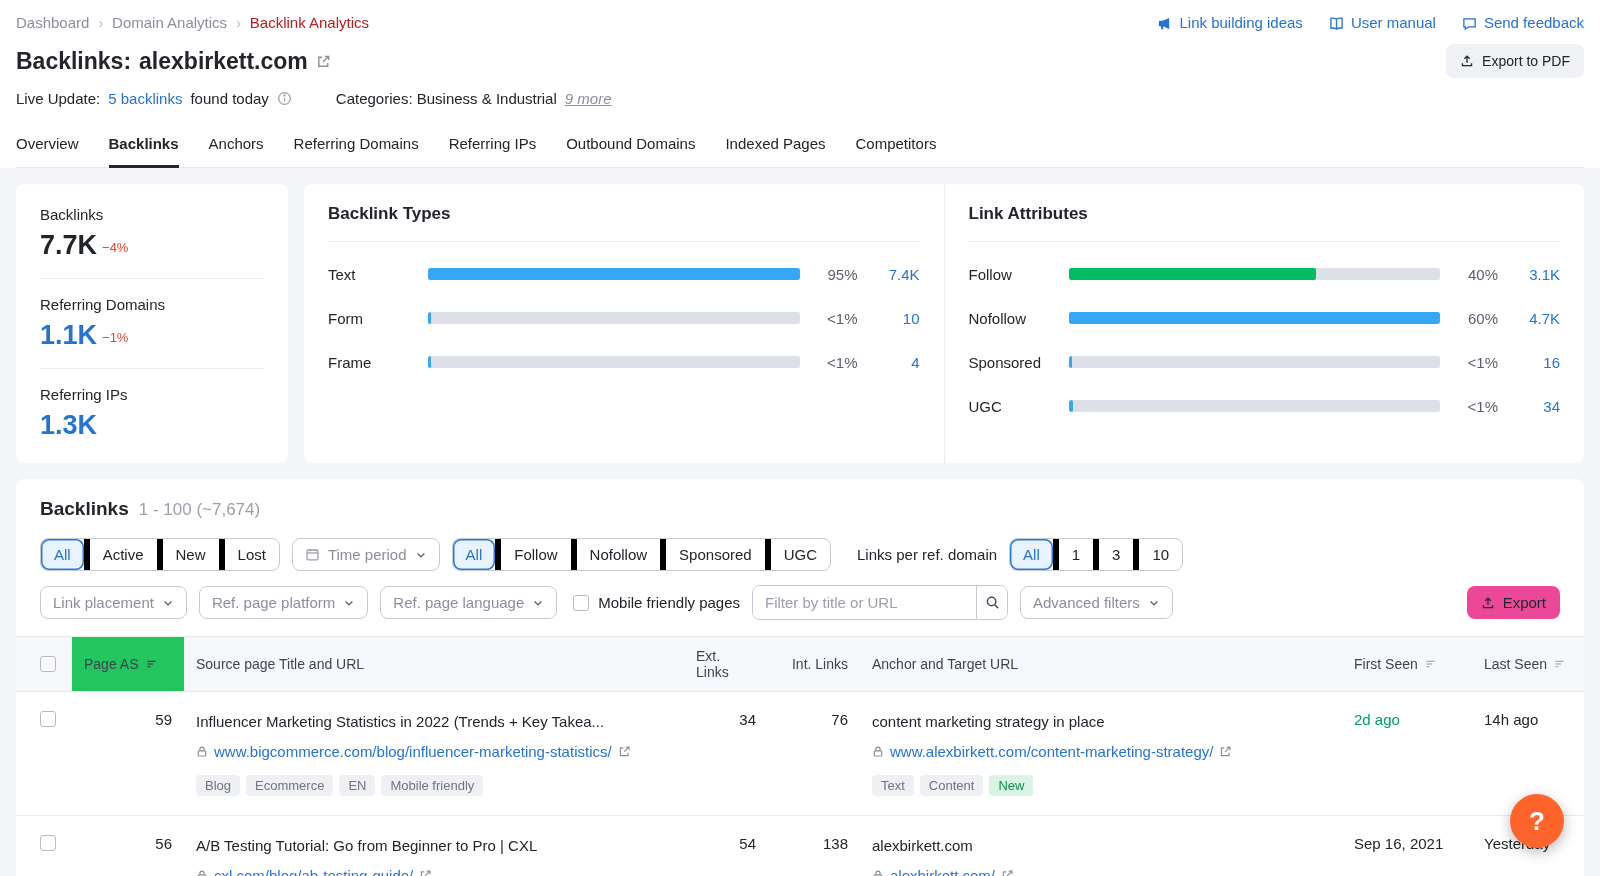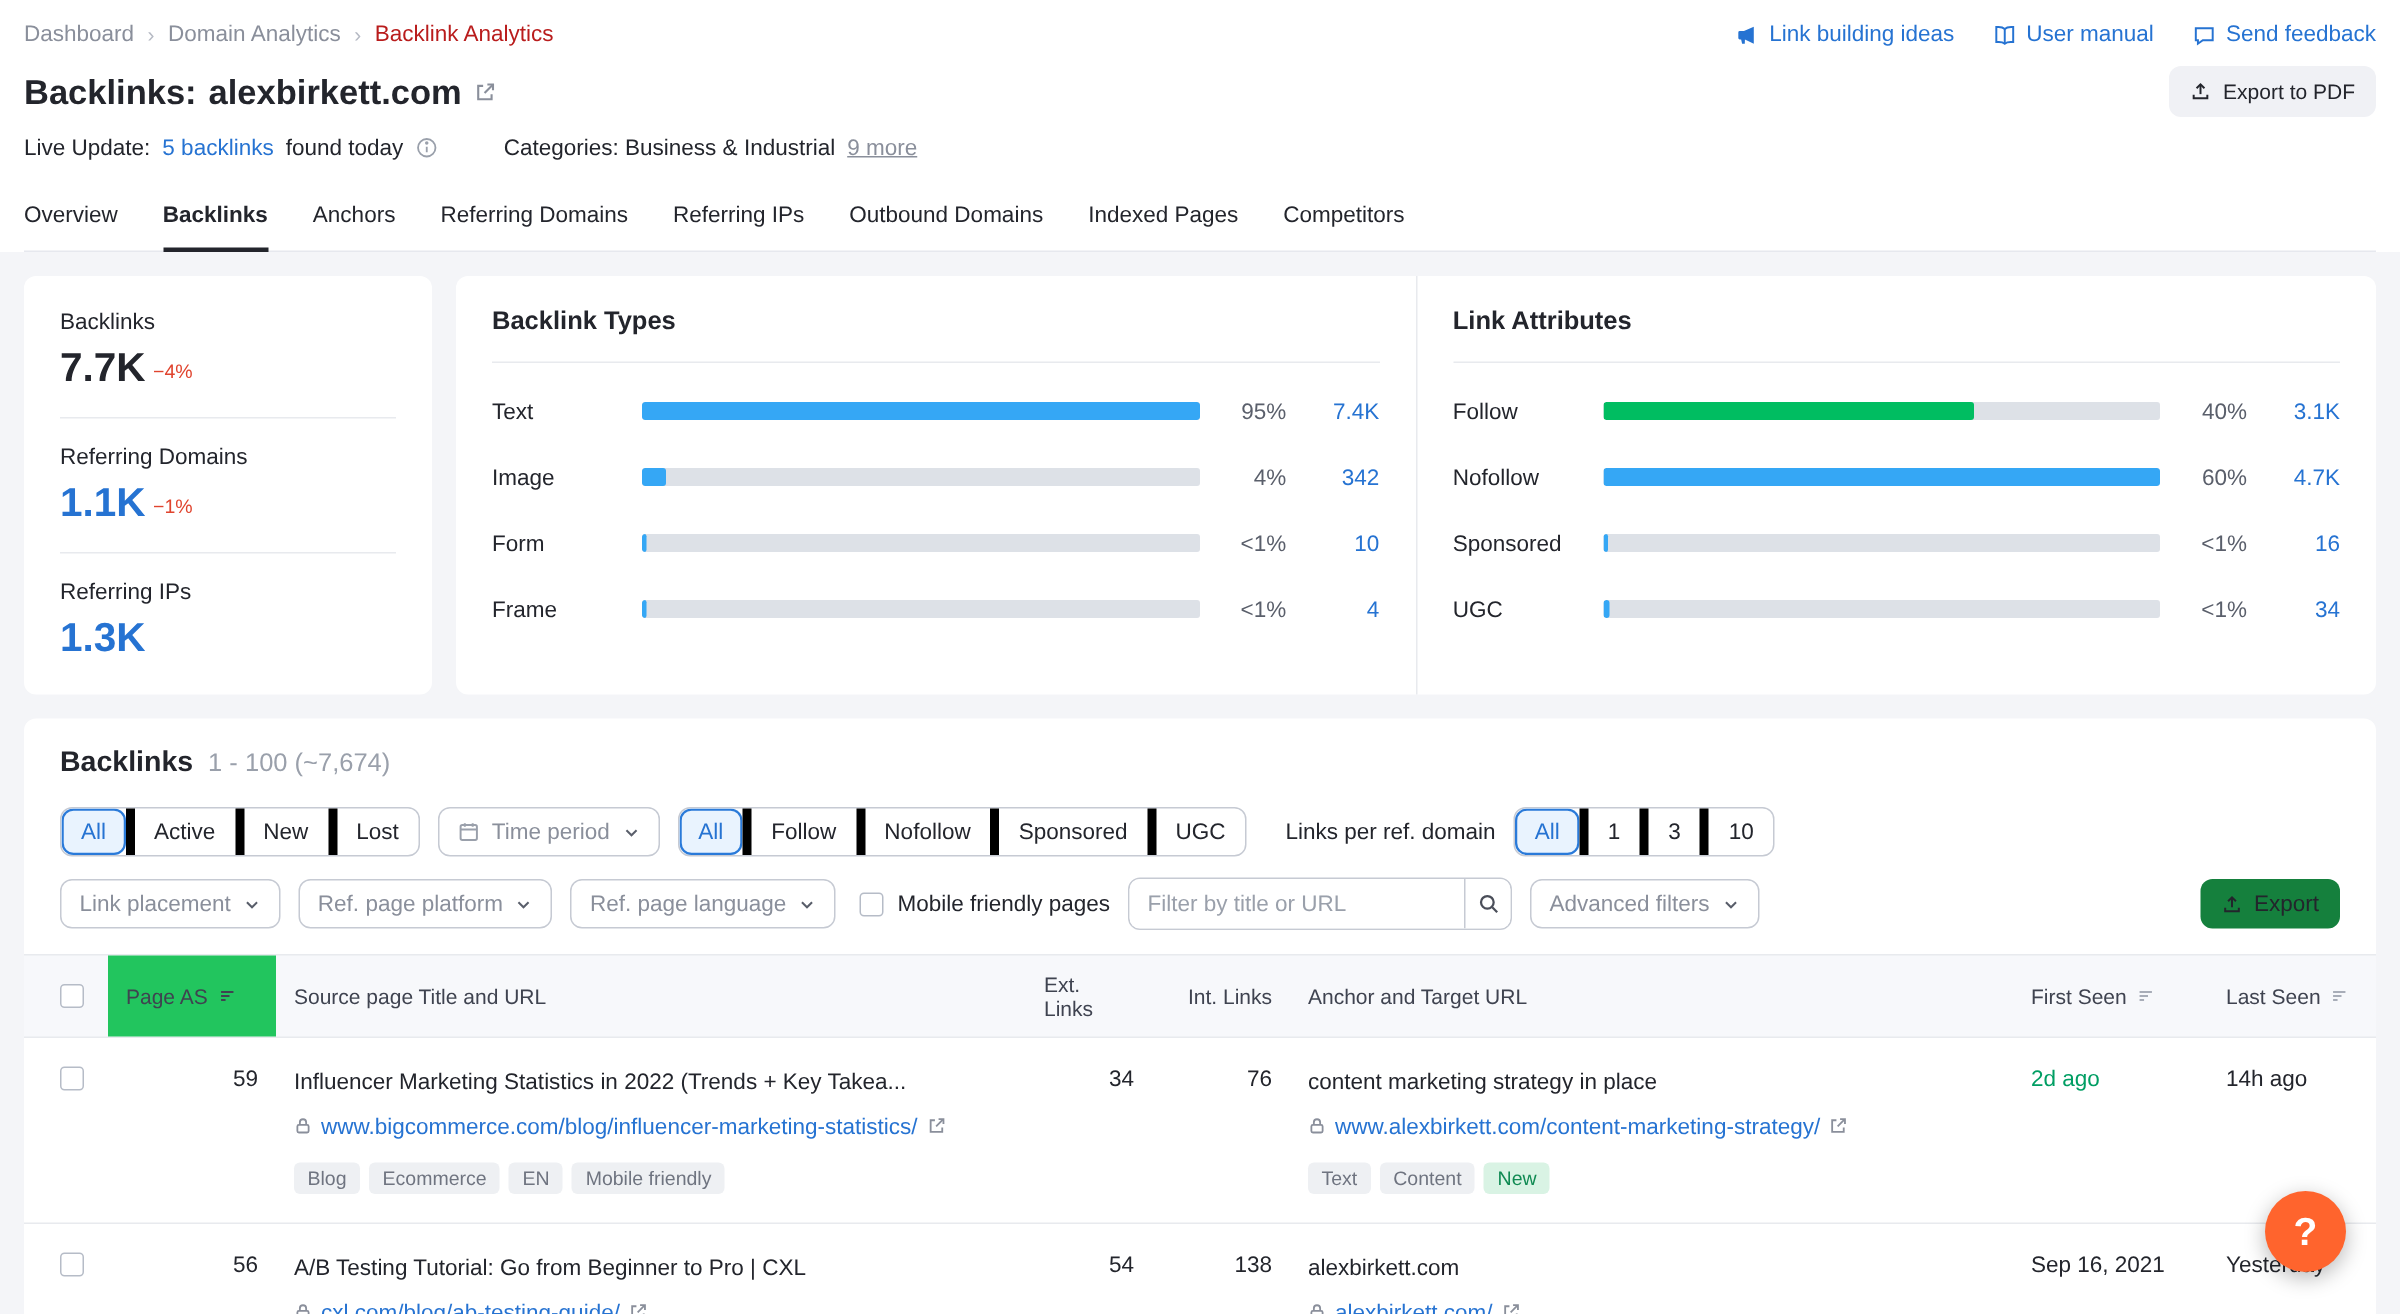--- a/index.html
+++ b/index.html
@@ -17,21 +17,21 @@
   .topnav-link { color:#2673d2; display:inline-flex; align-items:flex-end; gap:7px; cursor:pointer; }
 
   .row-title { display:flex; justify-content:space-between; align-items:center; margin-top:13px; }
   .page-title { font-size:23px; font-weight:bold; display:flex; align-items:center; gap:8px; }
   .btn-gray { background:#f0f1f5; border:none; border-radius:8px; padding:9px 14px; font-size:14px;
               color:#23252c; display:inline-flex; gap:8px; align-items:center; cursor:pointer; font-family:inherit; }
 
   .row-meta { margin-top:12px; display:flex; align-items:center; gap:8px; }
   .link { color:#2673d2; cursor:pointer; }
   .meta-gap { width:28px; }
-  .more-link { color:#8a8f9b; text-decoration:underline; text-decoration-style:solid; cursor:pointer; }
+  .more-link { color:#8a8f9b; text-decoration:underline; text-decoration-style:solid; cursor:pointer;font-style:italic; }
 
   .tabs { margin-top:17px; display:flex; gap:30px; border-bottom:1px solid #e6e8ee; }
   .tab { padding-bottom:13px; cursor:pointer;margin-top:11px; }
   .tab.active { font-weight:bold; border-bottom:3px solid #23252c; margin-bottom:-1px; }
 
   
   .content { padding:16px; }
   .card { background:#fff; border-radius:8px; }
   .cards-row { display:flex; gap:16px; align-items:stretch; }
 
@@ -69,21 +69,21 @@
   .pill { display:inline-flex; align-items:center; gap:8px; border:1px solid #c6cad3; border-radius:8px;
           padding:7px 12px; color:#8a8f9b; background:#fff; cursor:pointer; white-space:nowrap; }
   .lpd-label { margin-left:14px; white-space:nowrap; }
   .checkbox { width:16px; height:16px; border:1.5px solid #b6bcc7; border-radius:3px; background:#fff; cursor:pointer; flex-shrink:0; }
   .check-group { display:flex; align-items:center; gap:9px; margin-left:4px; }
   .search-wrap { display:flex; border:1px solid #c6cad3; border-radius:8px; overflow:hidden; width:256px; height:35px; background:#fff; }
   .search-input { border:none; outline:none; flex:1; padding:0 12px; font-size:15px; color:#23252c; font-family:inherit; }
   .search-input::placeholder { color:#9aa0ab; }
   .search-btn { width:36px; border:none; border-left:1px solid #c6cad3; background:#fff; display:flex; align-items:center; justify-content:center; cursor:pointer; }
   .spacer { flex:1; }
-  .btn-export { background:#15803d; border:none; border-radius:8px; padding:8px 14px; font-size:15px;
+  .btn-export { background:#ec4899; border:none; border-radius:8px; padding:8px 14px; font-size:15px;
                 display:inline-flex; gap:8px; align-items:center; color:#23252c; cursor:pointer; font-family:inherit; }
 
   .thead, .trow { display:grid; grid-template-columns: 56px 112px 500px 84px 92px 1fr 130px 112px; }
   .thead { background:#f7f8fb; border-top:1px solid #e8eaee; border-bottom:1px solid #e8eaee; font-size:14px; color:#3f4350; align-items:stretch; }
   .th { padding:11px 12px; display:flex; align-items:center; gap:6px; cursor:pointer; }
   .th.sorted { background:#22c55e; }
   .th.right { justify-content:flex-end; }
   .th.chk { padding-left:24px; cursor:default; }
   .trow { border-bottom:1px solid #e8eaee; background:#fff; }
   .td { padding:19px 12px; font-size:15px; }
@@ -220,28 +220,20 @@
           <div class="chart-rows">
             <div class="chart-row">
               <span class="chart-label">Text</span>
               <div class="bar-track">
                   <div class="bar-fill" style="width: 100%; background-color: rgb(53, 167, 245);"></div>
                 </div>
               <span class="chart-pct">95%</span>
               <span class="chart-count">7.4K</span>
             </div>
             <div class="chart-row">
-              <span class="chart-label">Image</span>
-              <div class="bar-track">
-                  <div class="bar-fill" style="width: 4.2%; background-color: rgb(53, 167, 245);"></div>
-                </div>
-              <span class="chart-pct">4%</span>
-              <span class="chart-count">342</span>
-            </div>
-            <div class="chart-row">
               <span class="chart-label">Form</span>
               <div class="bar-track">
                   <div class="bar-fill" style="width: 0.9%; background-color: rgb(53, 167, 245);"></div>
                 </div>
               <span class="chart-pct">&lt;1%</span>
               <span class="chart-count">10</span>
             </div>
             <div class="chart-row">
               <span class="chart-label">Frame</span>
               <div class="bar-track">

